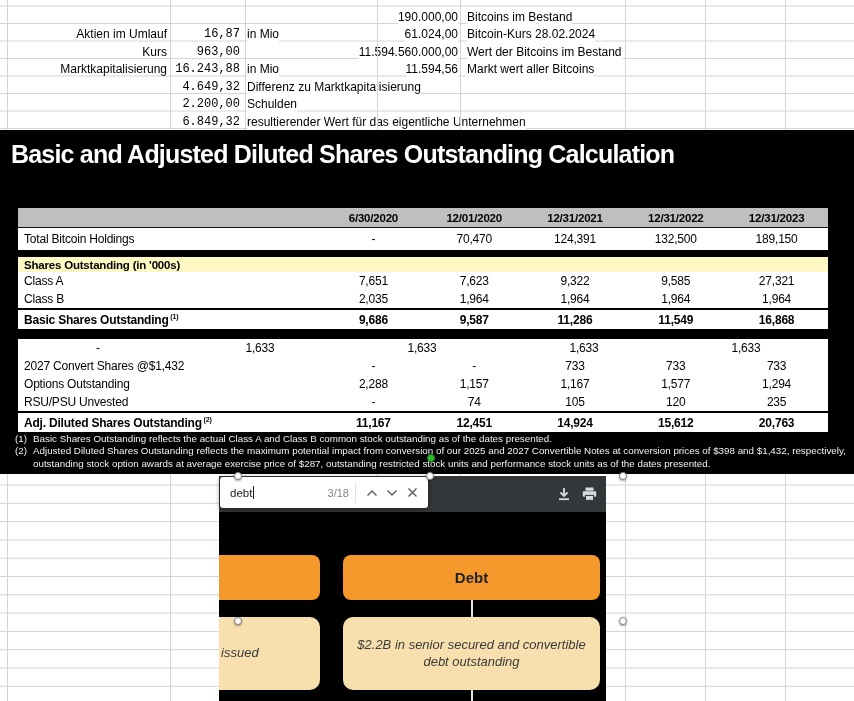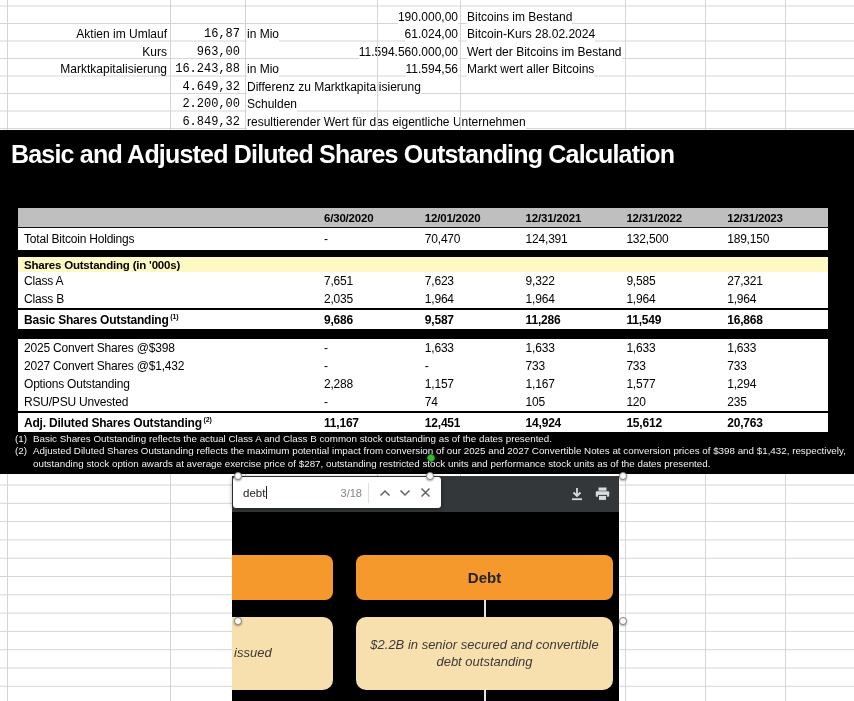--- a/index.html
+++ b/index.html
@@ -22,35 +22,35 @@
   .cd{left:247px;background:#fff;}
   .ce{right:396px;text-align:left;background:#fff;}
   .cf{left:467px;background:#fff;}
 
   
   .shares-img{position:absolute;left:0;top:130px;width:854px;height:344px;background:#000;z-index:1;color:#fff;}
   .shares-title{position:absolute;left:11px;top:10px;font-size:25px;font-weight:bold;letter-spacing:-0.8px;white-space:nowrap;color:#fff;}
   .shares-table{position:absolute;left:18px;top:78px;width:810px;font-size:12px;letter-spacing:-0.2px;color:#000;}
   .trow{display:flex;align-items:center;background:#fff;height:18px;}
   .trow .lbl{width:300px;padding-left:6px;white-space:nowrap;}
-  .trow .val{flex:1;text-align:left;padding-right:2px;}
+  .trow .val{flex:1;text-align:center;padding-right:2px;}
   .trow sup{font-size:7px;vertical-align:super;line-height:0;}
   .hdr{background:#bfbfbf;height:19px;border-bottom:1px solid #111;font-weight:bold;font-size:11.5px;}
   .section-row{background:#bfbfbf;height:15px;font-weight:bold;font-size:11.5px;}
   .tall{height:22px;}
   .boldrow{font-weight:bold;}
   .bt{border-top:2px solid #000;height:19px;}
   .gap{background:#000;height:7px;}
   .gap-lg{height:10px;}
   .footnotes{position:absolute;left:0;top:303px;width:840px;padding-left:15px;font-size:9.8px;line-height:12.3px;color:#f2f2f2;}
   .fn{display:flex;}
   .fn-num{width:18px;flex:none;}
 
   
-  .pdf-img{position:absolute;left:232px;top:476px;width:385px;height:225px;background:#737373;z-index:5;}
+  .pdf-img{position:absolute;left:219px;top:476px;width:385px;height:225px;background:#737373;z-index:5;}
   .pdf-toolbar{position:absolute;left:0;top:0;width:387px;height:36px;background:#343739;}
   .tb-icon{position:absolute;top:11px;cursor:pointer;}
   .tb-download{left:338px;}
   .tb-print{left:363px;}
   .find-bar{position:absolute;left:1px;top:1px;width:208px;height:31px;background:#fff;
     border-radius:3px;box-shadow:0 1px 5px rgba(0,0,0,.5);display:flex;align-items:center;
     padding:0 6px 0 10px;box-sizing:border-box;z-index:2;}
   .find-query{font-size:11.5px;color:#202124;}
   .caret{width:1px;height:13px;background:#202124;margin-left:1px;}
   .find-counter{margin-left:auto;font-size:11px;color:#80868b;}
@@ -169,21 +169,20 @@
           <div class="trow boldrow bt">
             <span class="lbl">Basic Shares Outstanding<sup> (1)</sup></span>
             <span class="val">9,686</span>
             <span class="val">9,587</span>
             <span class="val">11,286</span>
             <span class="val">11,549</span>
             <span class="val">16,868</span>
           </div>
           <div class="gap gap-lg"></div>
           <div class="trow">
-            <span class="lbl">2025 Convert Shares @$398</span>
             <span class="val">-</span>
             <span class="val">1,633</span>
             <span class="val">1,633</span>
             <span class="val">1,633</span>
             <span class="val">1,633</span>
           </div>
           <div class="trow">
             <span class="lbl">2027 Convert Shares @$1,432</span>
             <span class="val">-</span>
             <span class="val">-</span>

